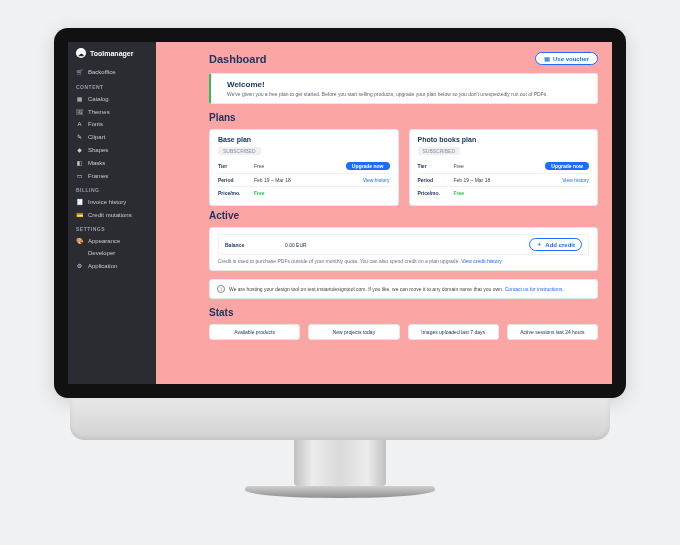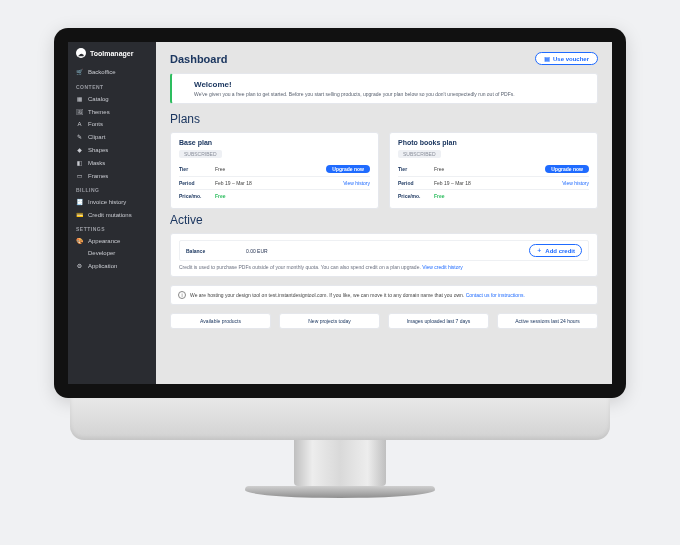--- a/index.html
+++ b/index.html
@@ -16,23 +16,24 @@
   }
   .screen-bezel {
     width: 572px; height: 370px;
     background: #111;
     border-radius: 14px;
     padding: 14px;
     box-shadow: 0 4px 18px rgba(0,0,0,0.15);
   }
   .screen {
     width: 100%; height: 100%;
-    background: #e5e5e5;
+    background: #fca5a5;
     overflow: hidden;
     display: flex;
+    gap: 39px;
   }
   .chin {
     width: 540px; height: 42px; margin: 0 auto;
     background: linear-gradient(#e8e8e8,#d2d2d2);
     border-bottom-left-radius: 14px; border-bottom-right-radius: 14px;
     display:flex; align-items:center; justify-content:center;
     box-shadow: inset 0 -2px 4px rgba(0,0,0,0.08);
   }
   .chin .apple { font-size: 18px; color:#222; }
   .stand-neck {
@@ -76,25 +77,25 @@
   }
   .page-head { display:flex; justify-content:space-between; align-items:center; margin-bottom:8px; }
   h1 { font-size:11px; color:#1c3760; font-weight:700; }
   .btn-outline {
     border:1px solid #1f6bff; color:#1f6bff; background:#fff;
     border-radius:10px; padding:2px 8px; font-size:6px; font-weight:600;
     display:inline-flex; gap:3px; align-items:center; cursor:pointer;
   }
   .welcome {
     background:#fff; border:1px solid #e5e7ec; border-left:2px solid #2dbd5f;
-    border-radius:3px; padding:6px 22px; margin-bottom:8px;
+    border-radius:3px; padding:6px 16px; margin-bottom:8px;
   }
   .welcome h2 { font-size:8px; color:#1c3760; margin-bottom:2px; }
   .welcome p { font-size:5px; color:#5a6270; }
-  .section-title { font-size:12px; color:#1c3760; font-weight:400; margin:4px 0 6px; }
+  .section-title { font-size:10px; color:#1c3760; font-weight:700; margin:4px 0 6px; }
 
   .plans { display:flex; gap:10px; }
   .card {
     background:#fff; border:1px solid #e5e7ec; border-radius:3px;
     padding:6px 8px; flex:1;
   }
   .card h3 { font-size:7px; color:#1c3760; font-weight:700; margin-bottom:4px; }
   .badge {
     display:inline-block; font-size:5px; background:#eef0f4; color:#8a8f9b;
     padding:1px 5px; border-radius:2px; margin-bottom:4px;
@@ -262,20 +263,21 @@
         </div>
 
         <div class="info-banner">
           <span class="ico">i</span>
           <span>
             <span>We are hosting your design tool on test.instantdesigntool.com. If you like, we can move it to any domain name that you own. </span>
             <span class="link">Contact us for instructions.</span>
           </span>
         </div>
 
+        <div class="section-title">Stats</div>
         <div class="stats-row" id="stats">
             <div class="stat">Available products</div>
             <div class="stat">New projects today</div>
             <div class="stat">Images uploaded last 7 days</div>
             <div class="stat">Active sessions last 24 hours</div>
           </div>
       </section>
 
     </div>
   </div>

